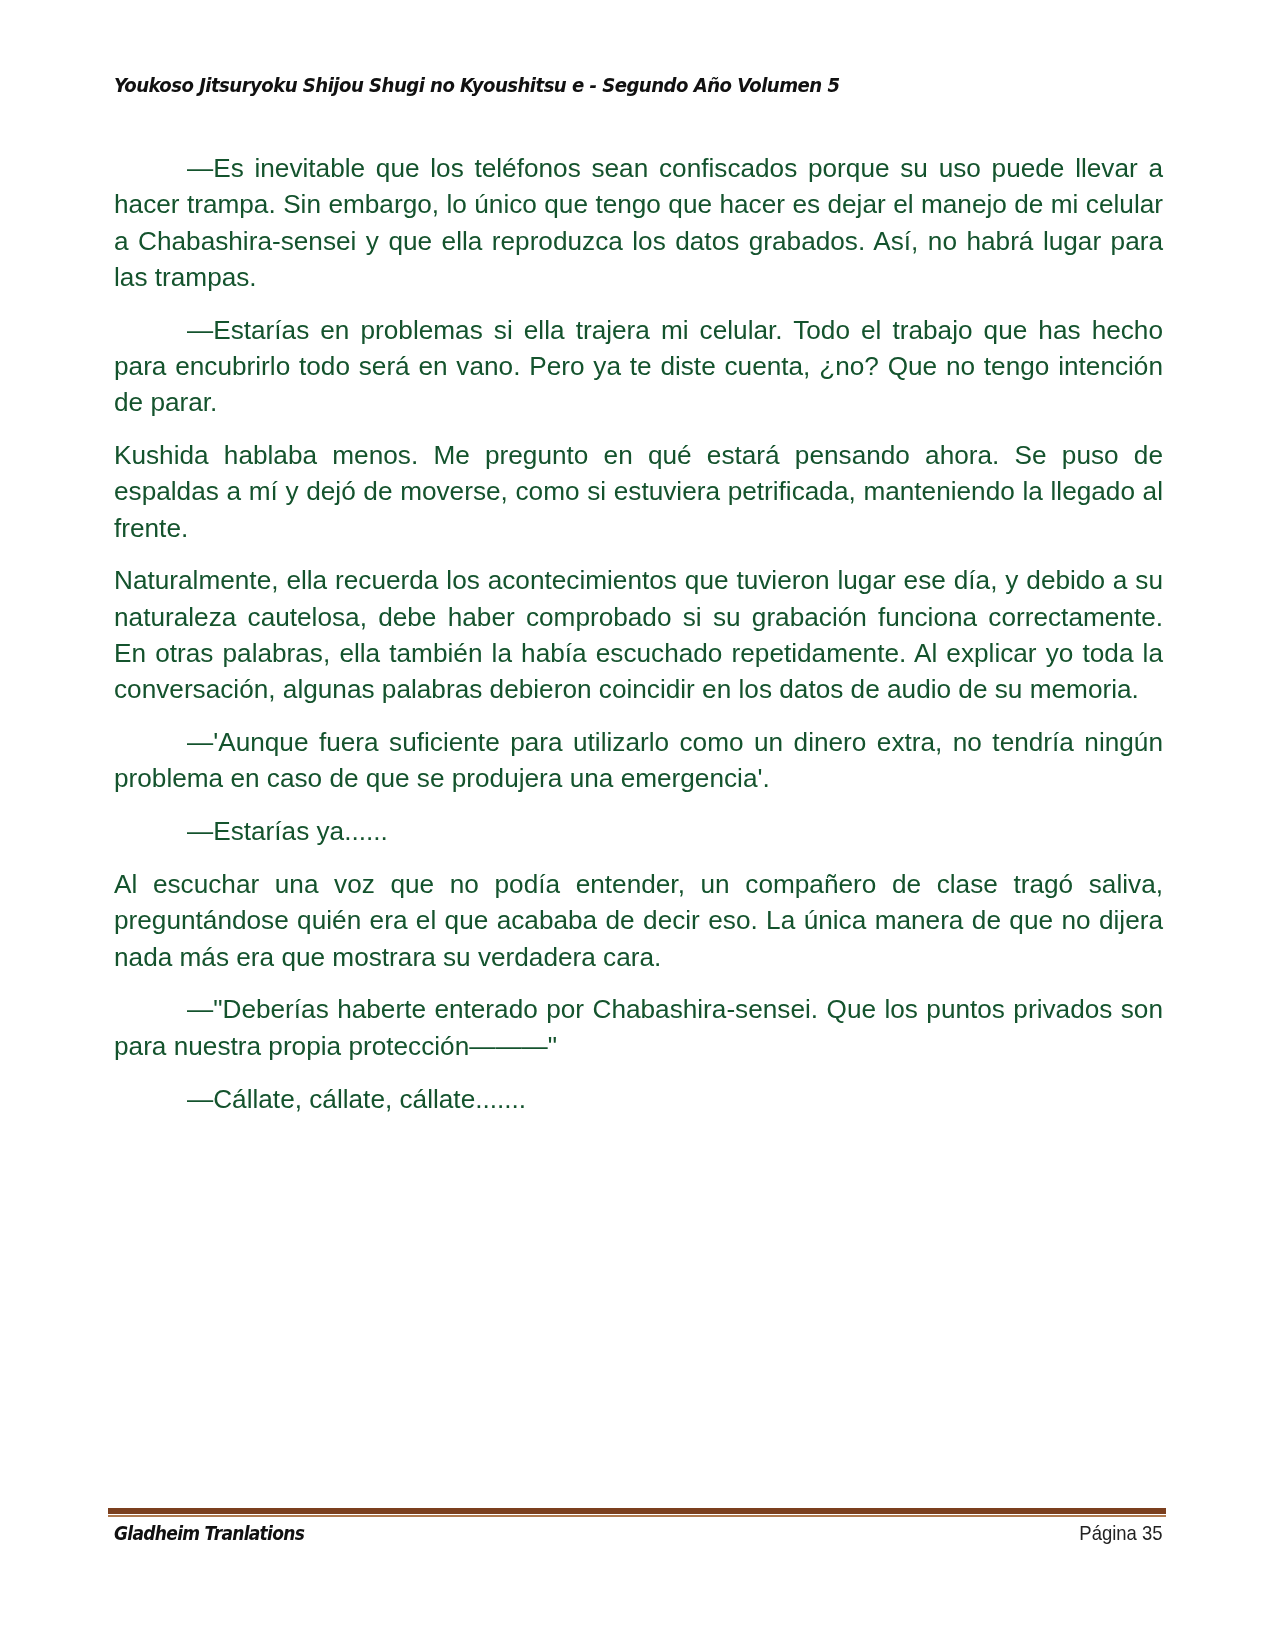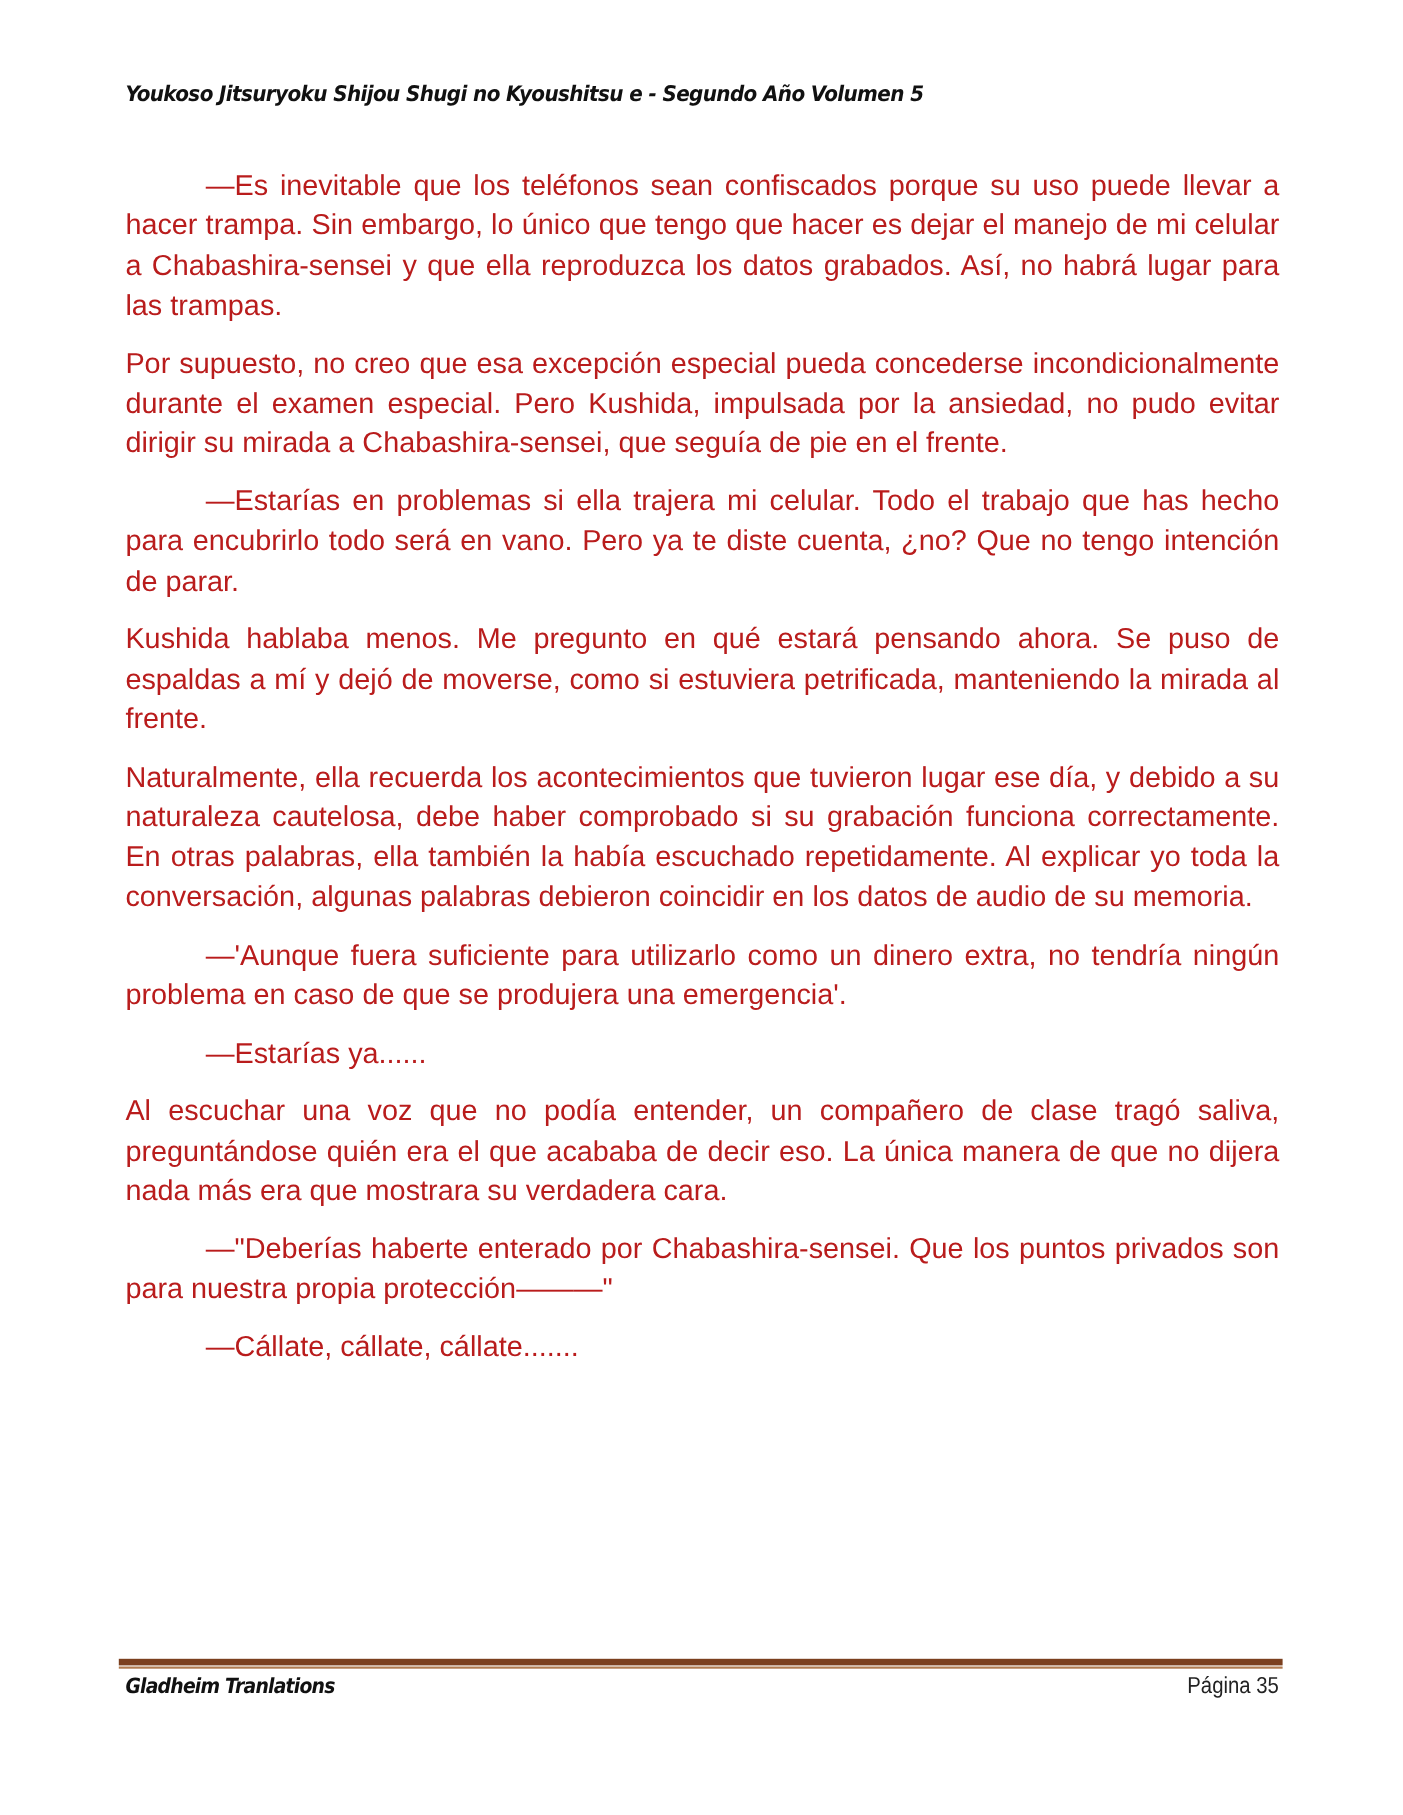--- a/index.html
+++ b/index.html
@@ -6,21 +6,21 @@
   body { width: 1275px; height: 1650px; position: relative; overflow: hidden; }
   .page { position: absolute; left: 0; top: 0; width: 1275px; height: 1320px; background: #fff; }
   .header-title {
     position: absolute; left: 114px; top: 74px;
     font-family: "DejaVu Sans", sans-serif; font-weight: bold; font-style: italic;
     font-size: 19.5px; letter-spacing: -0.6px; color: #111;
     transform: scaleX(0.93); transform-origin: left top; white-space: nowrap;
   }
   .body-text {
     position: absolute; left: 114px; width: 1049px; top: 150px;
-    font-family: "Liberation Sans", sans-serif; font-size: 26.2px; line-height: 36.3px; color: #b91c1c;
+    font-family: "Liberation Sans", sans-serif; font-size: 26.2px; line-height: 36.3px; color: #14532d;
   }
   .para { margin: 0 0 16.5px 0; text-align: justify; text-align-last: left; }
   .para.indent { text-indent: 73px; }
   .footer-rule { position: absolute; left: 108px; width: 1058px; top: 1508px; height: 9px; }
   .footer-rule .thick { position: absolute; left: 0; right: 0; top: 0; height: 6px; }
   .footer-rule .thin { position: absolute; left: 0; right: 0; top: 7px; height: 2px; }
   .footer-left {
     position: absolute; left: 114px; top: 1522px;
     font-family: "DejaVu Sans", sans-serif; font-weight: bold; font-style: italic;
     font-size: 19px; letter-spacing: -0.8px; color: #111;
@@ -34,23 +34,22 @@
 </style>
 </head>
 <body>
 
 <div class="page">
 
   <div class="header-title">Youkoso Jitsuryoku Shijou Shugi no Kyoushitsu e - Segundo Año Volumen 5</div>
 
   <div class="body-text">
     <p class="para indent">—Es inevitable que los teléfonos sean confiscados porque su uso puede llevar a hacer trampa. Sin embargo, lo único que tengo que hacer es dejar el manejo de mi celular a Chabashira-sensei y que ella reproduzca los datos grabados. Así, no habrá lugar para las trampas.</p>
-    <p class="para">Por supuesto, no creo que esa excepción especial pueda concederse incondicionalmente durante el examen especial. Pero Kushida, impulsada por la ansiedad, no pudo evitar dirigir su mirada a Chabashira-sensei, que seguía de pie en el frente.</p>
     <p class="para indent">—Estarías en problemas si ella trajera mi celular. Todo el trabajo que has hecho para encubrirlo todo será en vano. Pero ya te diste cuenta, ¿no? Que no tengo intención de parar.</p>
-    <p class="para">Kushida hablaba menos. Me pregunto en qué estará pensando ahora. Se puso de espaldas a mí y dejó de moverse, como si estuviera petrificada, manteniendo la mirada al frente.</p>
+    <p class="para">Kushida hablaba menos. Me pregunto en qué estará pensando ahora. Se puso de espaldas a mí y dejó de moverse, como si estuviera petrificada, manteniendo la llegado al frente.</p>
     <p class="para">Naturalmente, ella recuerda los acontecimientos que tuvieron lugar ese día, y debido a su naturaleza cautelosa, debe haber comprobado si su grabación funciona correctamente. En otras palabras, ella también la había escuchado repetidamente. Al explicar yo toda la conversación, algunas palabras debieron coincidir en los datos de audio de su memoria.</p>
     <p class="para indent">—'Aunque fuera suficiente para utilizarlo como un dinero extra, no tendría ningún problema en caso de que se produjera una emergencia'.</p>
     <p class="para indent">—Estarías ya......</p>
     <p class="para">Al escuchar una voz que no podía entender, un compañero de clase tragó saliva, preguntándose quién era el que acababa de decir eso. La única manera de que no dijera nada más era que mostrara su verdadera cara.</p>
     <p class="para indent">—"Deberías haberte enterado por Chabashira-sensei. Que los puntos privados son para nuestra propia protección———"</p>
     <p class="para indent">—Cállate, cállate, cállate.......</p>
   </div>
 
   <div class="footer-rule">
     <div class="thick" style="background: rgb(123, 63, 30);"></div>

